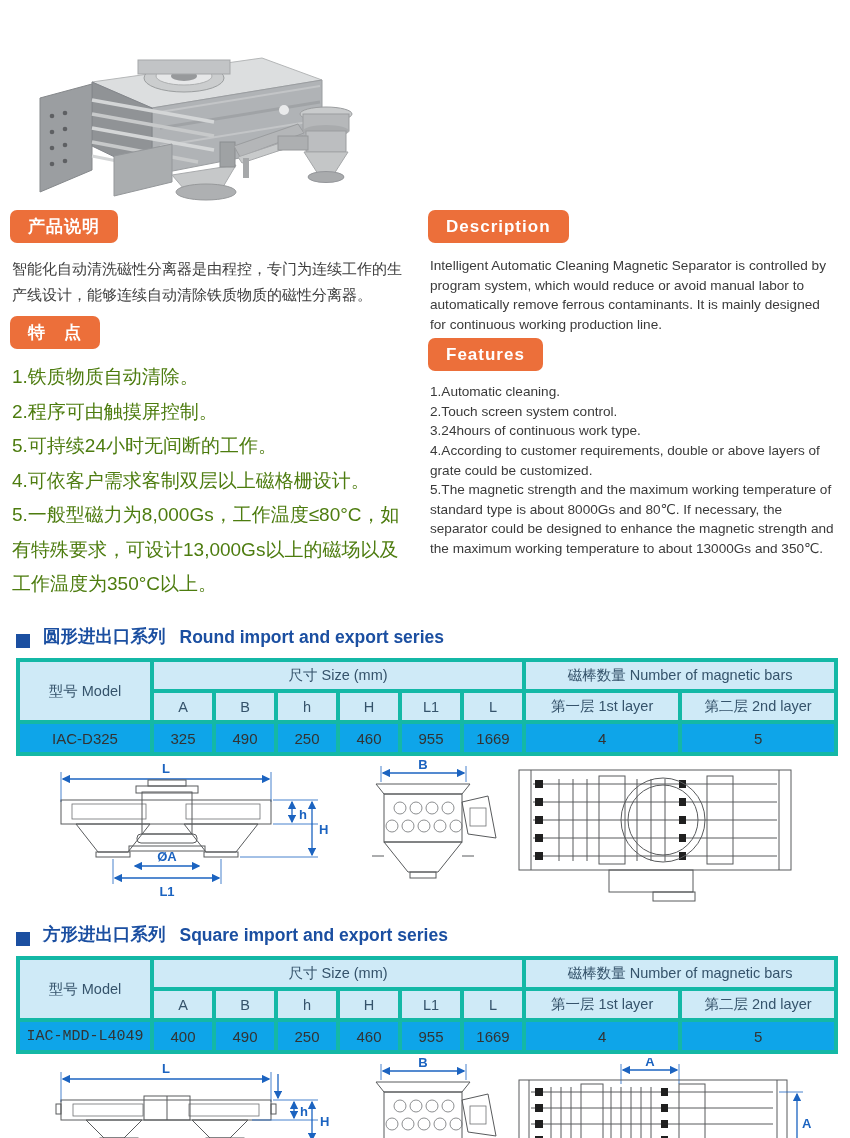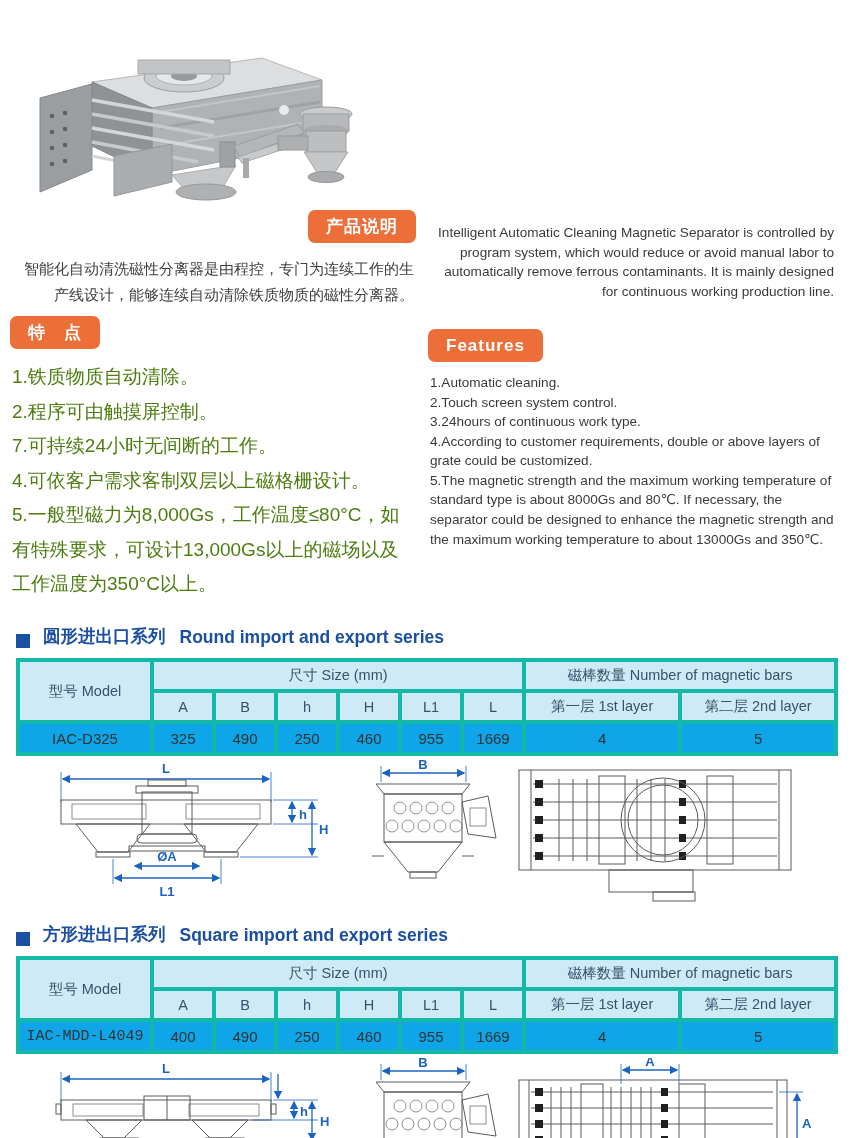--- a/index.html
+++ b/index.html
@@ -9,21 +9,21 @@
   }
   .hero{position:relative;height:202px;}
   .hero svg{position:absolute;}
   .two-col{display:grid;grid-template-columns:416px 434px;margin-top:8px;}
   .col{padding-left:10px;box-sizing:border-box;}
   .col.right{padding-left:12px;padding-right:14px;}
   .badge{
     display:inline-block;background:#ec6f3a;color:#fff;font-weight:bold;
     font-size:17px;line-height:1;padding:8px 18px;border-radius:7px;letter-spacing:1px;
   }
-  .desc-block{min-height:106px;text-align:right;}
+  .desc-block{min-height:106px;}
   .para-cn{font-size:15px;line-height:1.75;margin:13px 2px 0 2px;color:#3d3d3d;}
   .para-en{font-size:13.6px;line-height:1.44;margin:13px 2px 4px 2px;color:#3a3a3a;}
   ul.feat{list-style:none;margin:11px 0 0 0;padding:0 2px;}
   ul.feat.cn li{font-size:19px;line-height:1.82;color:#4d7c0f;}
   ul.feat.en li{font-size:13.6px;line-height:1.44;color:#3a3a3a;}
   .series{margin-top:22px;}
   .series.second{margin-top:10px;}
   .sec-head{display:flex;align-items:flex-end;margin:0 0 10px 16px;color:#1b4fa1;font-weight:bold;font-size:17.5px;}
   .sec-head .bullet{width:14px;height:14px;background:#1b4fa1;margin-right:13px;flex:none;}
   .sec-head .cnpart{margin-right:14px;}
@@ -103,27 +103,28 @@
   <div class="two-col">
     <div class="col left">
       <div class="desc-block">
         <span class="badge">产品说明</span>
         <p class="para-cn">智能化自动清洗磁性分离器是由程控，专门为连续工作的生产线设计，能够连续自动清除铁质物质的磁性分离器。</p>
       </div>
       <span class="badge">特　点</span>
       <ul class="feat cn">
         <li>1.铁质物质自动清除。</li>
         <li>2.程序可由触摸屏控制。</li>
-        <li>7.可持续24小时无间断的工作。</li>
+        <li>5.可持续24小时无间断的工作。</li>
         <li>4.可依客户需求客制双层以上磁格栅设计。</li>
         <li>5.一般型磁力为8,000Gs，工作温度≤80°C，如有特殊要求，可设计13,000Gs以上的磁场以及工作温度为350°C以上。</li>
       </ul>
     </div>
     <div class="col right">
       <div class="desc-block">
+        <span class="badge">Description</span>
         <p class="para-en">Intelligent Automatic Cleaning Magnetic Separator is controlled by program system, which would reduce or avoid manual labor to automatically remove ferrous contaminants. It is mainly designed for continuous working production line.</p>
       </div>
       <span class="badge">Features</span>
       <ul class="feat en">
         <li>1.Automatic cleaning.</li>
         <li>2.Touch screen system control.</li>
         <li>3.24hours of continuous work type.</li>
         <li>4.According to customer requirements, double or above layers of grate could be customized.</li>
         <li>5.The magnetic strength and the maximum working temperature of standard type is about 8000Gs and 80℃. If necessary, the separator could be designed to enhance the magnetic strength and the maximum working temperature to about 13000Gs and 350℃.</li>
       </ul>

